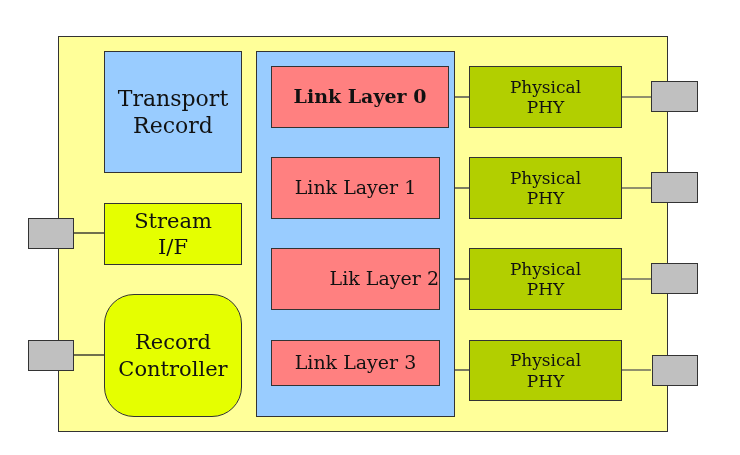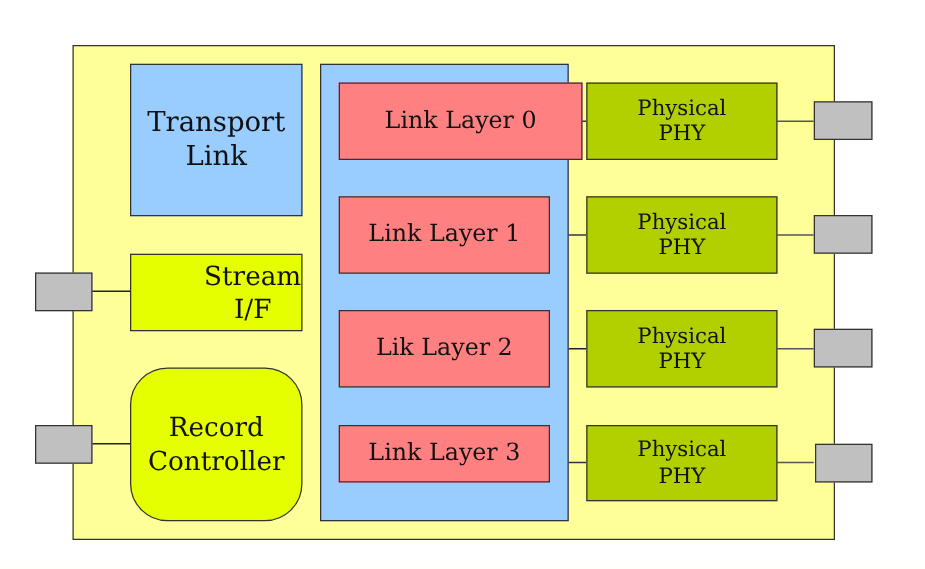--- a/index.html
+++ b/index.html
@@ -4,21 +4,21 @@
 <style>
   html, body { margin: 0; padding: 0; background: #ffffff; }
   body { width: 740px; height: 455px; position: relative; overflow: hidden;
          font-family: "DejaVu Serif", serif; }
   svg { position: absolute; left: 0; top: 0; }
   .box { position: absolute; box-sizing: border-box; border: 1.5px solid #333333;
          display: flex; align-items: center; justify-content: center; text-align: center;
          color: #111111; line-height: 1.25; }
   .outer { background: #ffff99; border-color: #333; }
   .transport { background: #99ccff; font-size: 22px; }
-  .stream { background: #e5ff00; font-size: 21px; justify-content: flex-end; }
+  .stream { background: #e5ff00; font-size: 21px; }
   .record { background: #e5ff00; font-size: 21px; border-radius: 30px; }
   .linkwrap { background: #99ccff; }
   .link { background: #ff8080; font-size: 19px; }
   .phy { background: #b2cf00; font-size: 17px; line-height: 1.2; }
   .conn { background: #c0c0c0; border-color: #333; }
   .lbl { white-space: pre-line; }
 </style>
 </head>
 <body>
 
@@ -35,40 +35,40 @@
   <line x1="439" y1="370" x2="469" y2="370" stroke="#334" stroke-width="1.3"></line>
 
   <line x1="621" y1="97" x2="651" y2="97" stroke="#555" stroke-width="1.3"></line>
   <line x1="621" y1="188" x2="651" y2="188" stroke="#555" stroke-width="1.3"></line>
   <line x1="621" y1="279" x2="651" y2="279" stroke="#555" stroke-width="1.3"></line>
   <line x1="621" y1="370" x2="651" y2="370" stroke="#555" stroke-width="1.3"></line>
 </svg>
 
 <div class="box transport" style="left:104px; top:51px; width:138px; height:122px;">
   <span class="lbl">Transport
-Link</span>
+Record</span>
 </div>
 <div class="box stream" style="left:104px; top:203px; width:138px; height:62px;">
   <span class="lbl">Stream
 I/F</span>
 </div>
 <div class="box record" style="left:104px; top:294px; width:138px; height:123px;">
   <span class="lbl">Record
 Controller</span>
 </div>
 
 <div class="box linkwrap" style="left:256px; top:51px; width:199px; height:366px;"></div>
 
-<div class="box link" style="left:271px; top:66px; width:195px; height:62px;">
+<div class="box link" style="left:271px; top:66px; width:178px; height:62px;font-weight:bold;">
   <span>Link Layer 0</span>
 </div>
 <div class="box link" style="left:271px; top:157px; width:169px; height:62px;">
   <span>Link Layer 1</span>
 </div>
-<div class="box link" style="left:271px; top:248px; width:169px; height:62px;">
+<div class="box link" style="left:271px; top:248px; width:169px; height:62px;justify-content:flex-end;">
   <span>Lik Layer 2</span>
 </div>
 <div class="box link" style="left:271px; top:340px; width:169px; height:46px;">
   <span>Link Layer 3</span>
 </div>
 
 <div class="box phy" style="left:469px; top:66px; width:153px; height:62px;">
   <span class="lbl">Physical
 PHY</span>
 </div>

